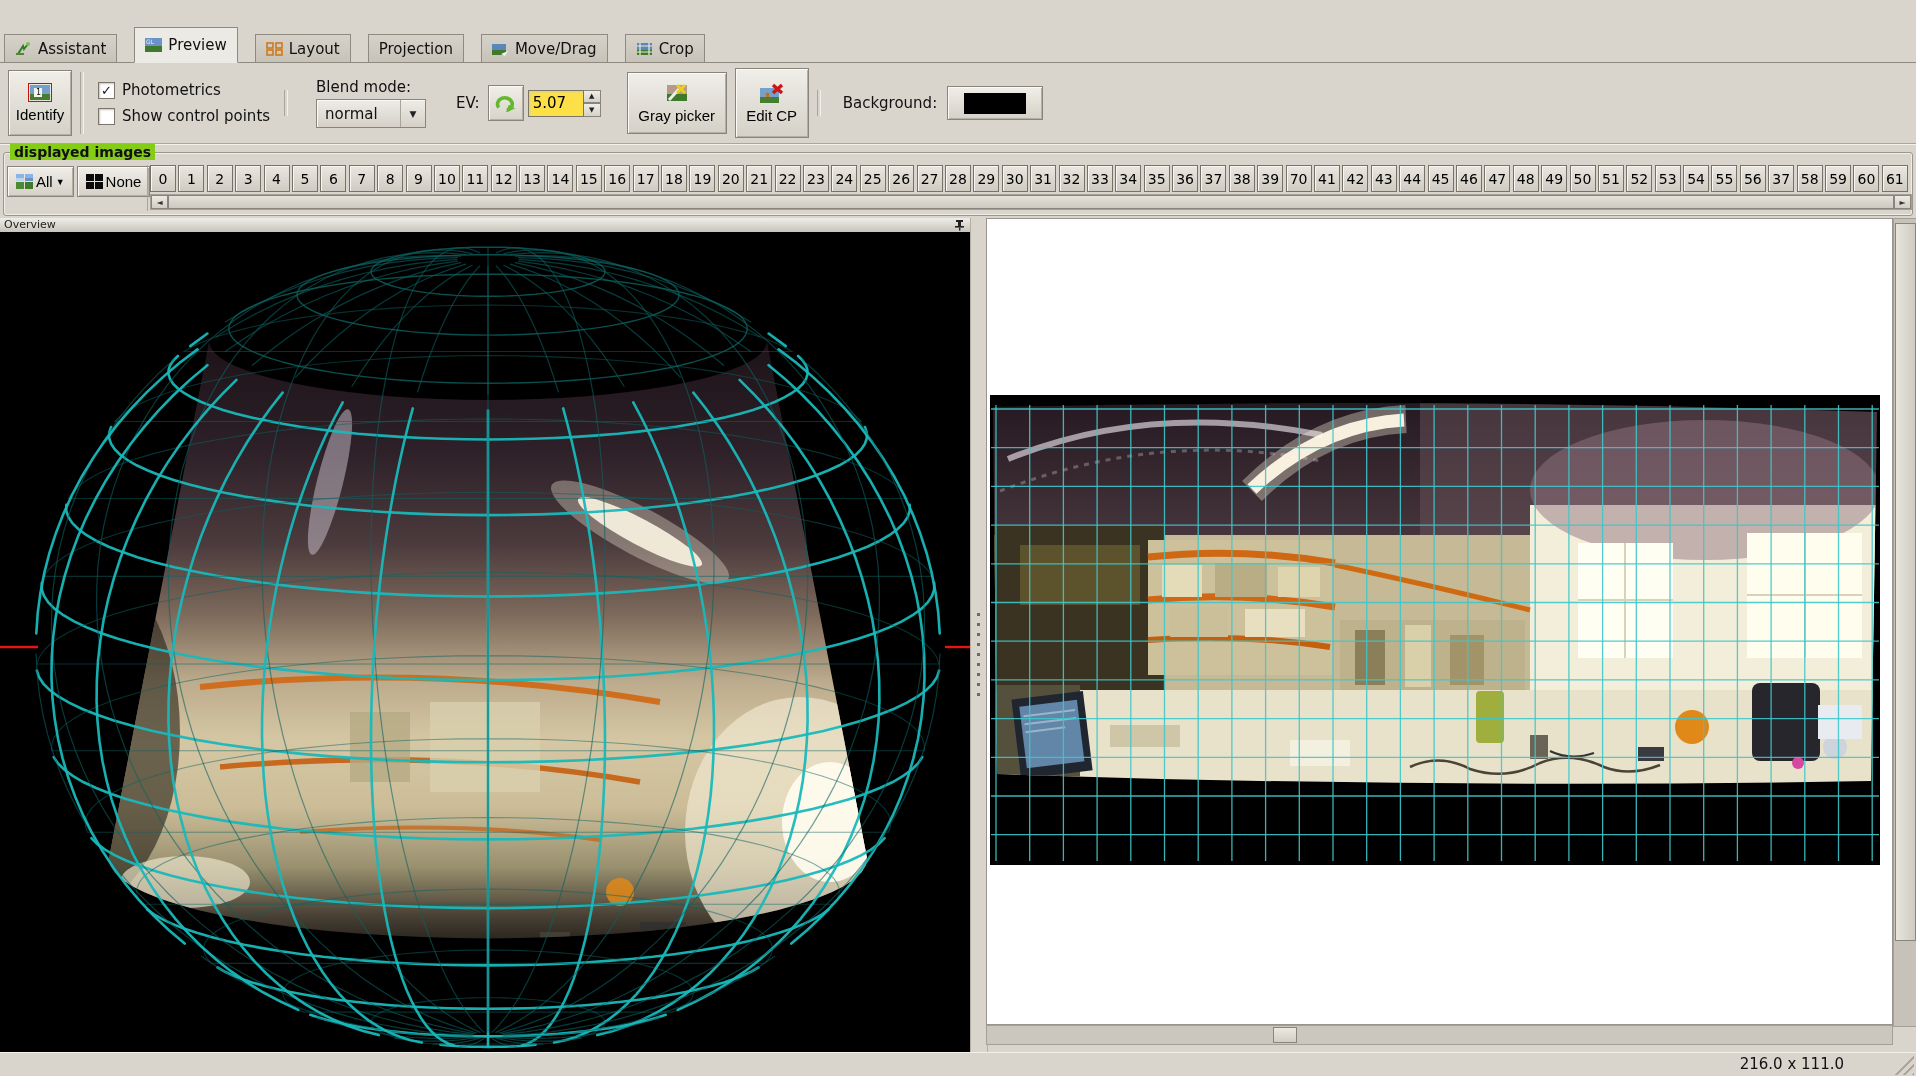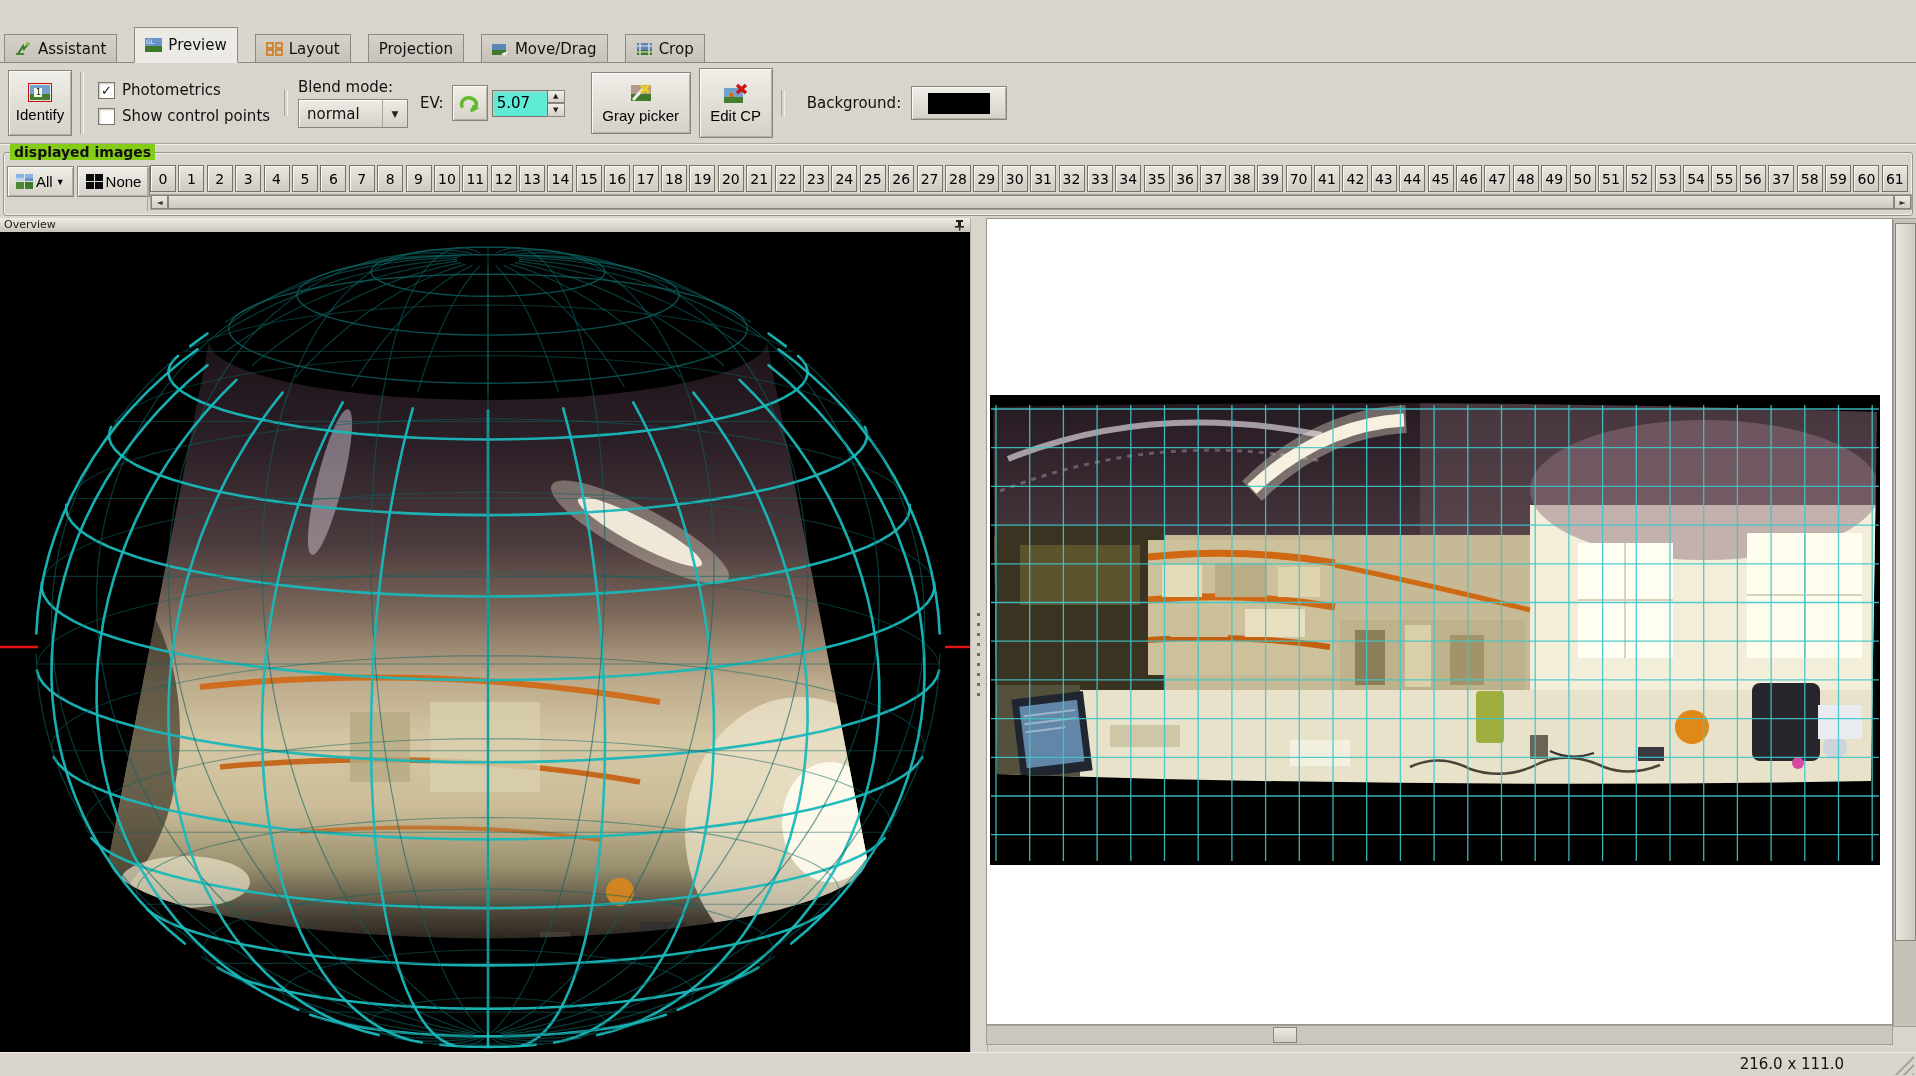--- a/index.html
+++ b/index.html
@@ -26,32 +26,32 @@
   .tbtn{display:flex;flex-direction:column;align-items:center;justify-content:center;gap:4px;
         border:1px solid #8a857c;background:linear-gradient(#f0eee8,#d5d1c8);
         box-shadow:inset 1px 1px 0 #fbfaf7,inset -1px -1px 0 #b3afa5;font-size:15px;padding:4px 8px;}
   .vsep{width:2px;height:62px;margin:0 8px;border-left:1px solid #a9a59a;border-right:1px solid #f2f0ea;}
   .vsep.short{height:26px;}
   .checkcol{display:flex;flex-direction:column;gap:8px;margin:0 6px;}
   .checkrow{display:flex;align-items:center;gap:7px;font-size:15px;}
   .checkbox{width:15px;height:15px;background:#fff;border:1px solid #7a766c;
             box-shadow:inset 1px 1px 2px #c9c5bc;display:flex;align-items:center;justify-content:center;
             font-size:13px;line-height:13px;font-weight:bold;}
-  .blendcol{display:flex;flex-direction:column;gap:3px;margin:0 2px;font-size:15px;}
+  .blendcol{display:flex;flex-direction:column;gap:3px;margin:0 20px;font-size:15px;}
   .combo{display:flex;align-items:center;width:108px;height:27px;border:1px solid #8a857c;
          background:linear-gradient(#eeece6,#d5d1c8);box-shadow:inset 1px 1px 0 #fafaf6;}
   .combo .val{flex:1;padding-left:8px;font-size:15px;}
   .combo .arrowbox{width:24px;height:100%;border-left:1px solid #a8a49a;display:flex;align-items:center;
          justify-content:center;font-size:9px;color:#222;}
   .evlabel{font-size:15px;margin:0 8px 0 10px;}
   .iconbtn{width:36px;height:36px;display:flex;align-items:center;justify-content:center;
            border:1px solid #8a857c;background:linear-gradient(#f1efe9,#d7d3ca);
            box-shadow:inset 1px 1px 0 #fbfaf7,inset -1px -1px 0 #b3afa5;}
   .spin{display:flex;align-items:stretch;height:27px;margin-left:4px;}
-  .spin input{width:46px;border:1px solid #7a766c;background:#5eead4;font:15px "DejaVu Sans",sans-serif;
+  .spin input{width:46px;border:1px solid #7a766c;background:#fde047;font:15px "DejaVu Sans",sans-serif;
               padding:0 4px;box-shadow:inset 1px 1px 2px #cfcbc2;}
   .spinbtns{display:flex;flex-direction:column;width:17px;}
   .spinbtns div{flex:1;border:1px solid #8a857c;border-left:none;background:linear-gradient(#efede7,#d5d1c8);
               font-size:7px;display:flex;align-items:center;justify-content:center;color:#222;}
   .bg-label{font-size:15px;margin:0 10px 0 14px;}
   .swatchbtn{width:96px;height:34px;display:flex;align-items:center;justify-content:center;
              border:1px solid #8a857c;background:linear-gradient(#f0eee8,#d5d1c8);
              box-shadow:inset 1px 1px 0 #fbfaf7,inset -1px -1px 0 #b3afa5;}
   .swatch{width:62px;height:21px;}
   

